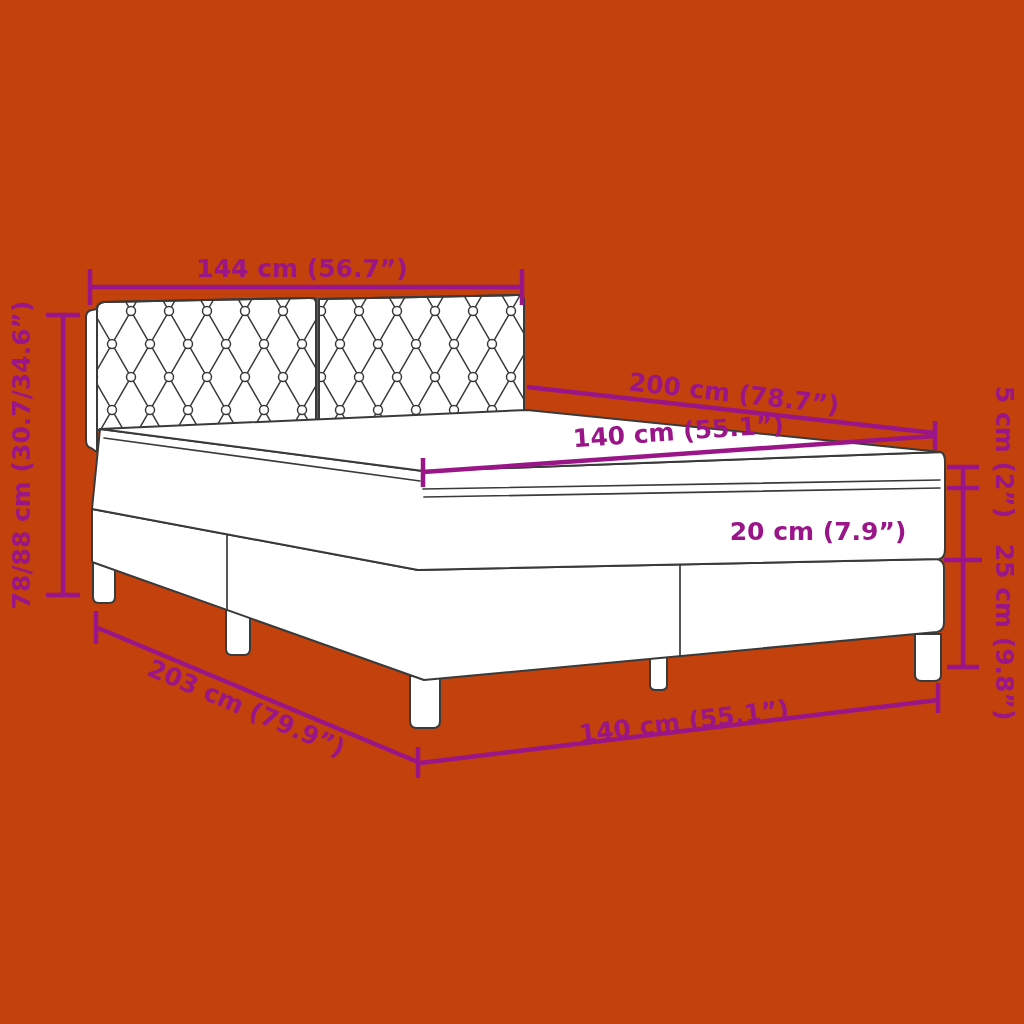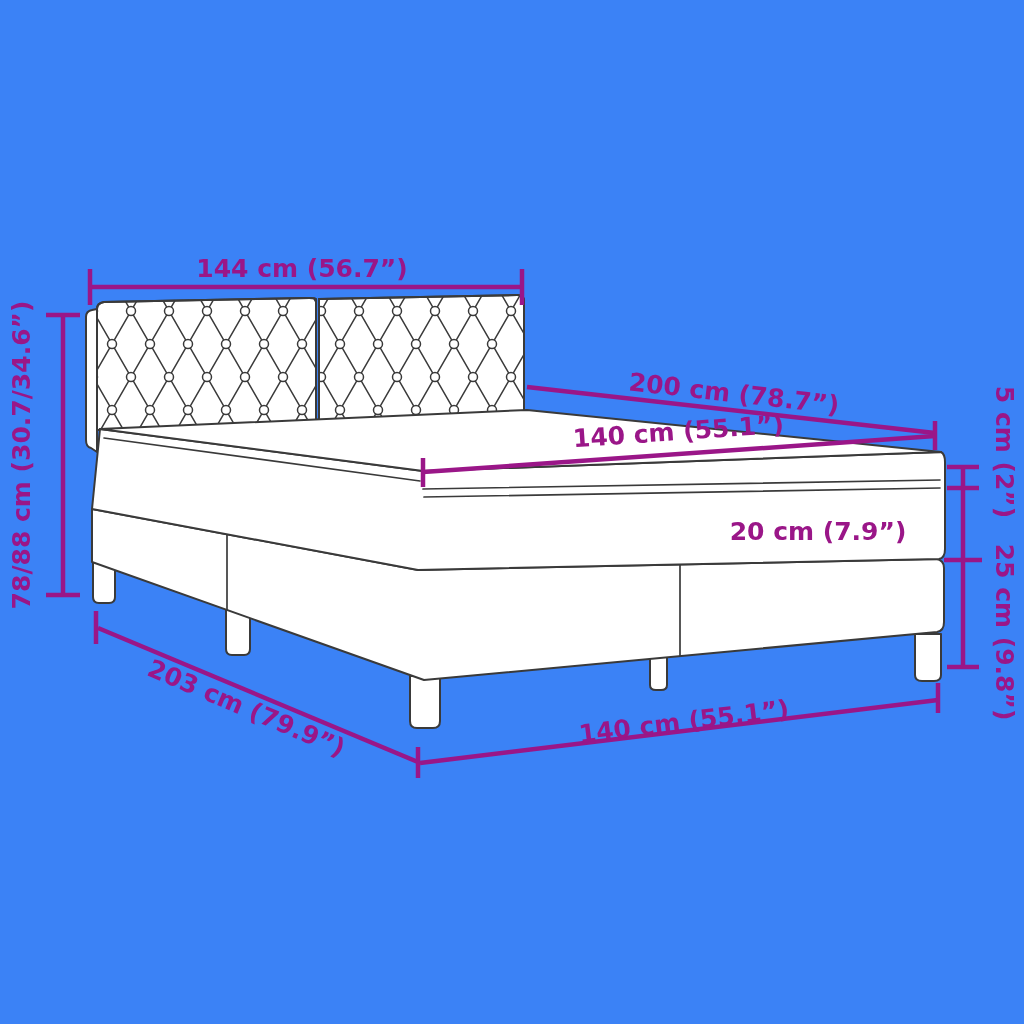--- a/index.html
+++ b/index.html
@@ -1,16 +1,16 @@
 <!DOCTYPE html>
 <html><head>
 <meta charset="utf-8">
 <style>
   html,body{margin:0;padding:0;background:#ffffff;}
-  .stage{width:1024px;height:1024px;position:relative;background:#3b82f6;overflow:hidden;}
+  .stage{width:1024px;height:1024px;position:relative;background:#c2410c;overflow:hidden;}
   svg{display:block;}
   text{font-family:"DejaVu Sans","Liberation Sans",sans-serif;font-weight:bold;font-size:25px;}
 </style>
 </head>
 <body>
 
 <div class="stage">
 <svg width="1024" height="1024" viewBox="0 0 1024 1024">
 
   <defs>

